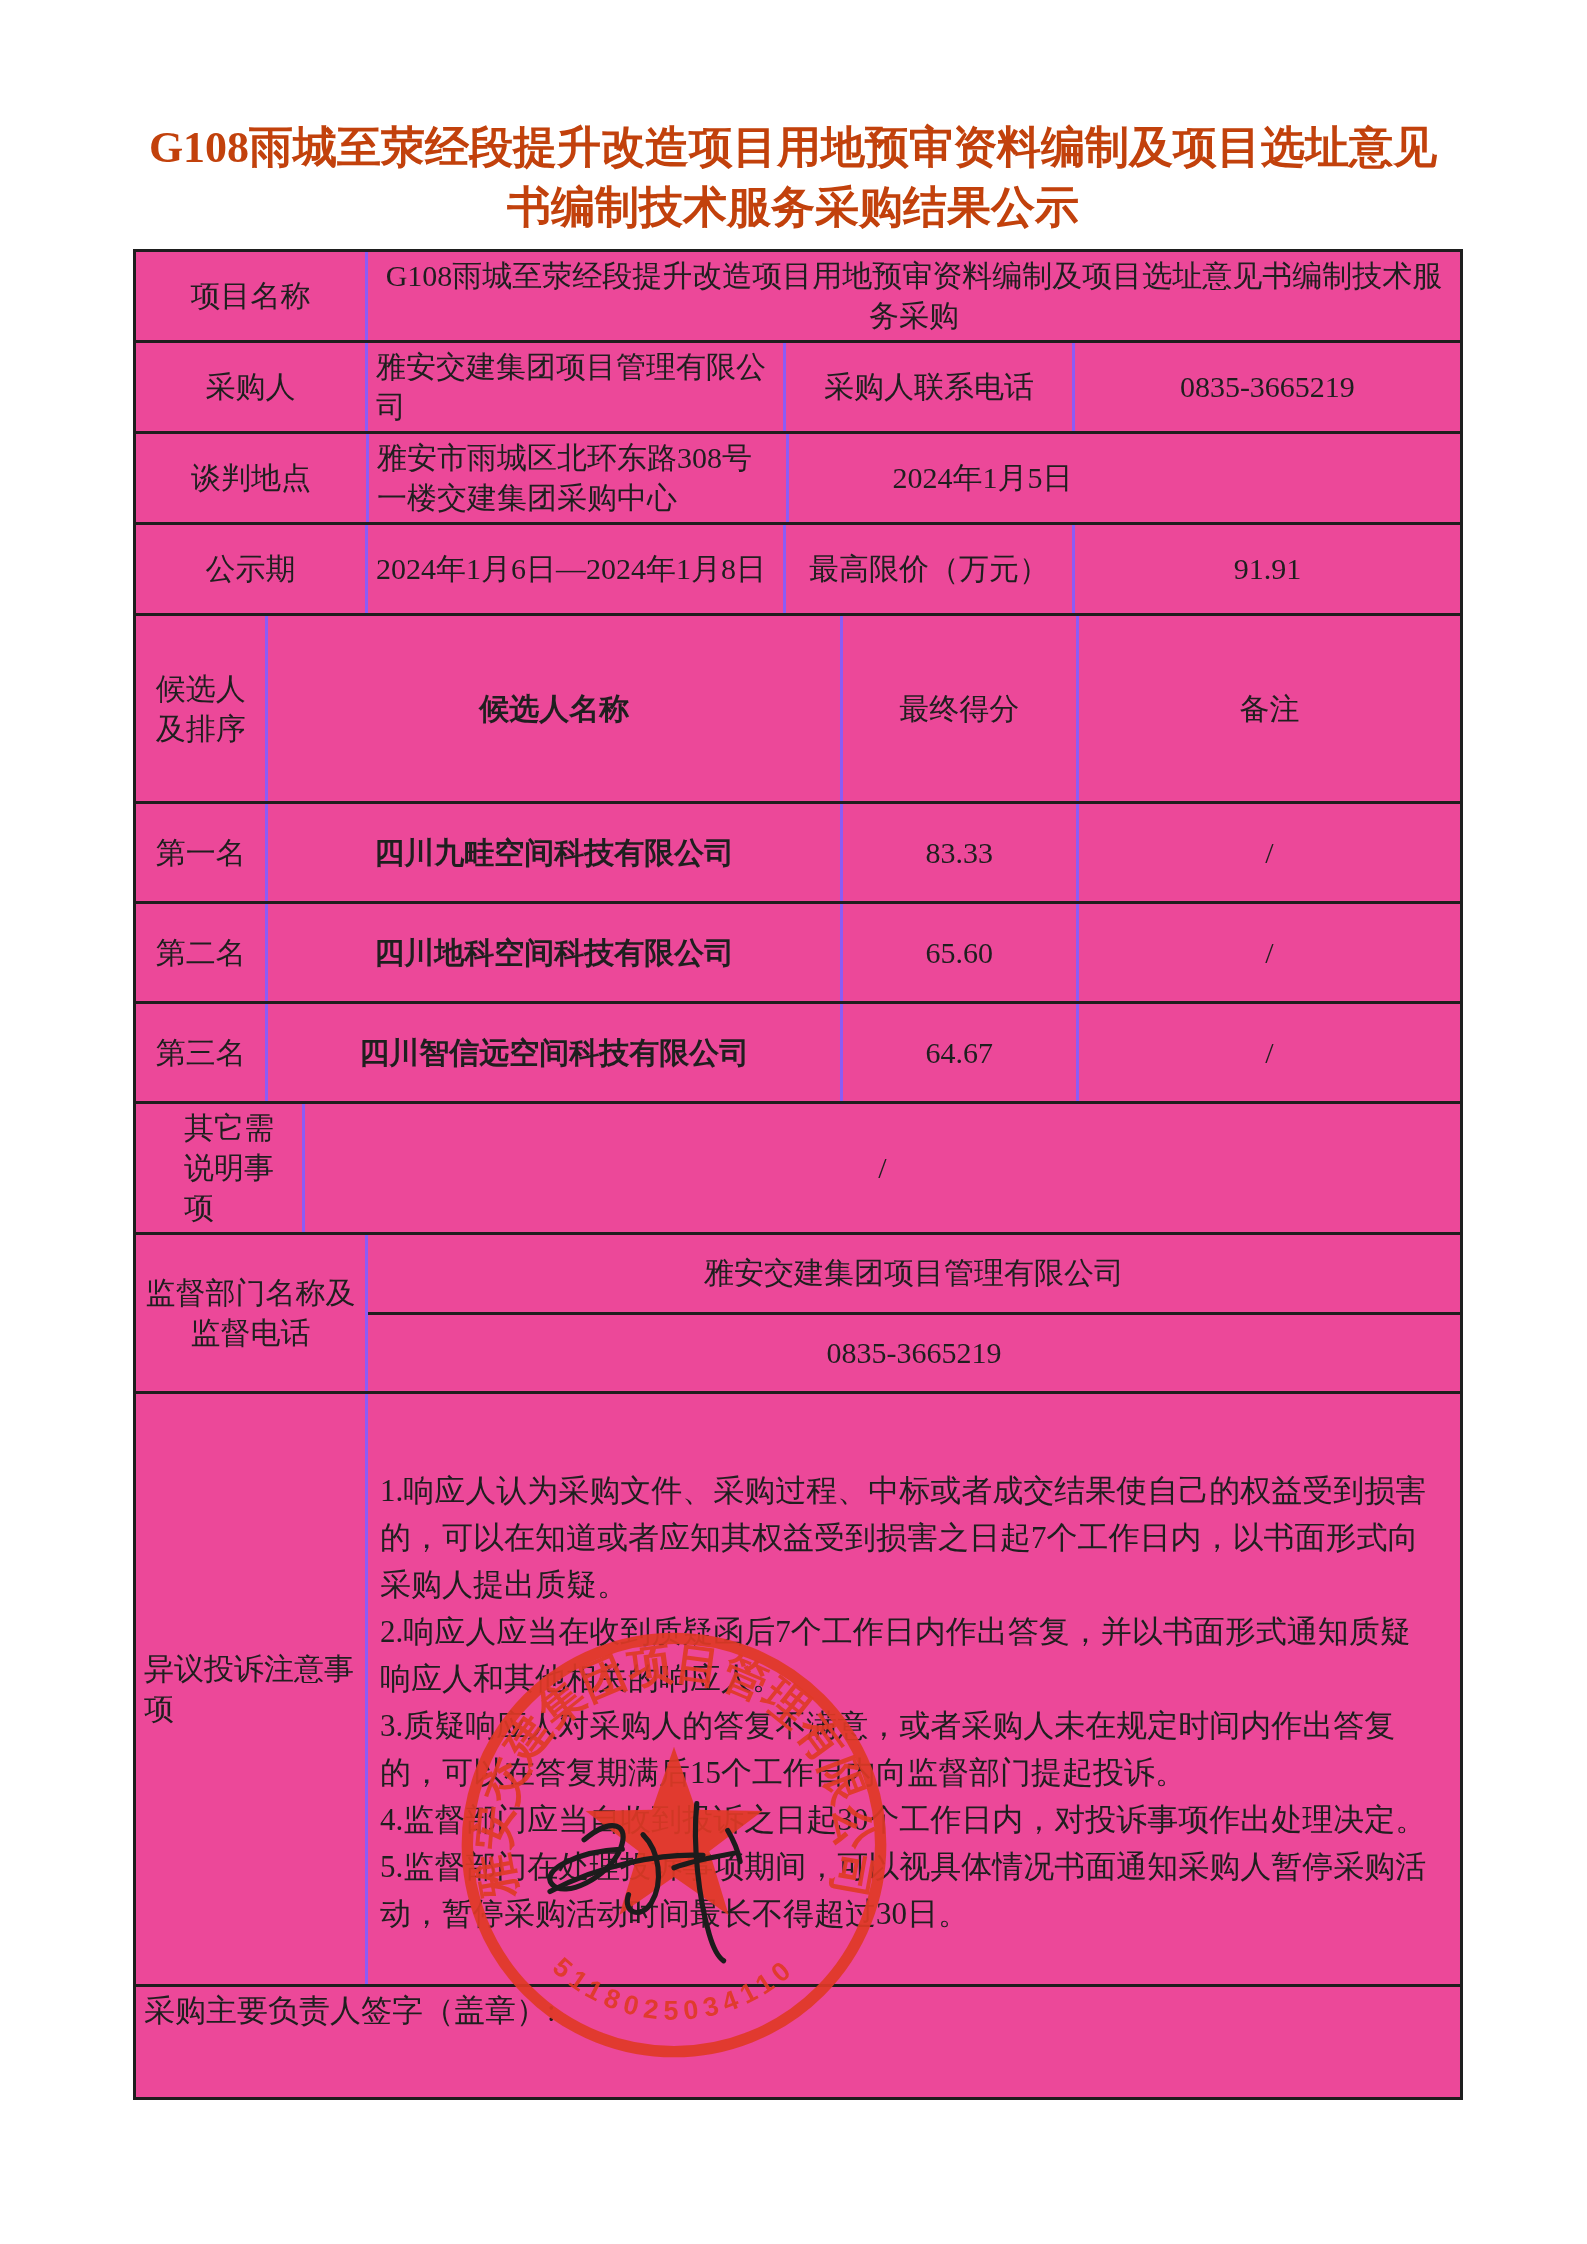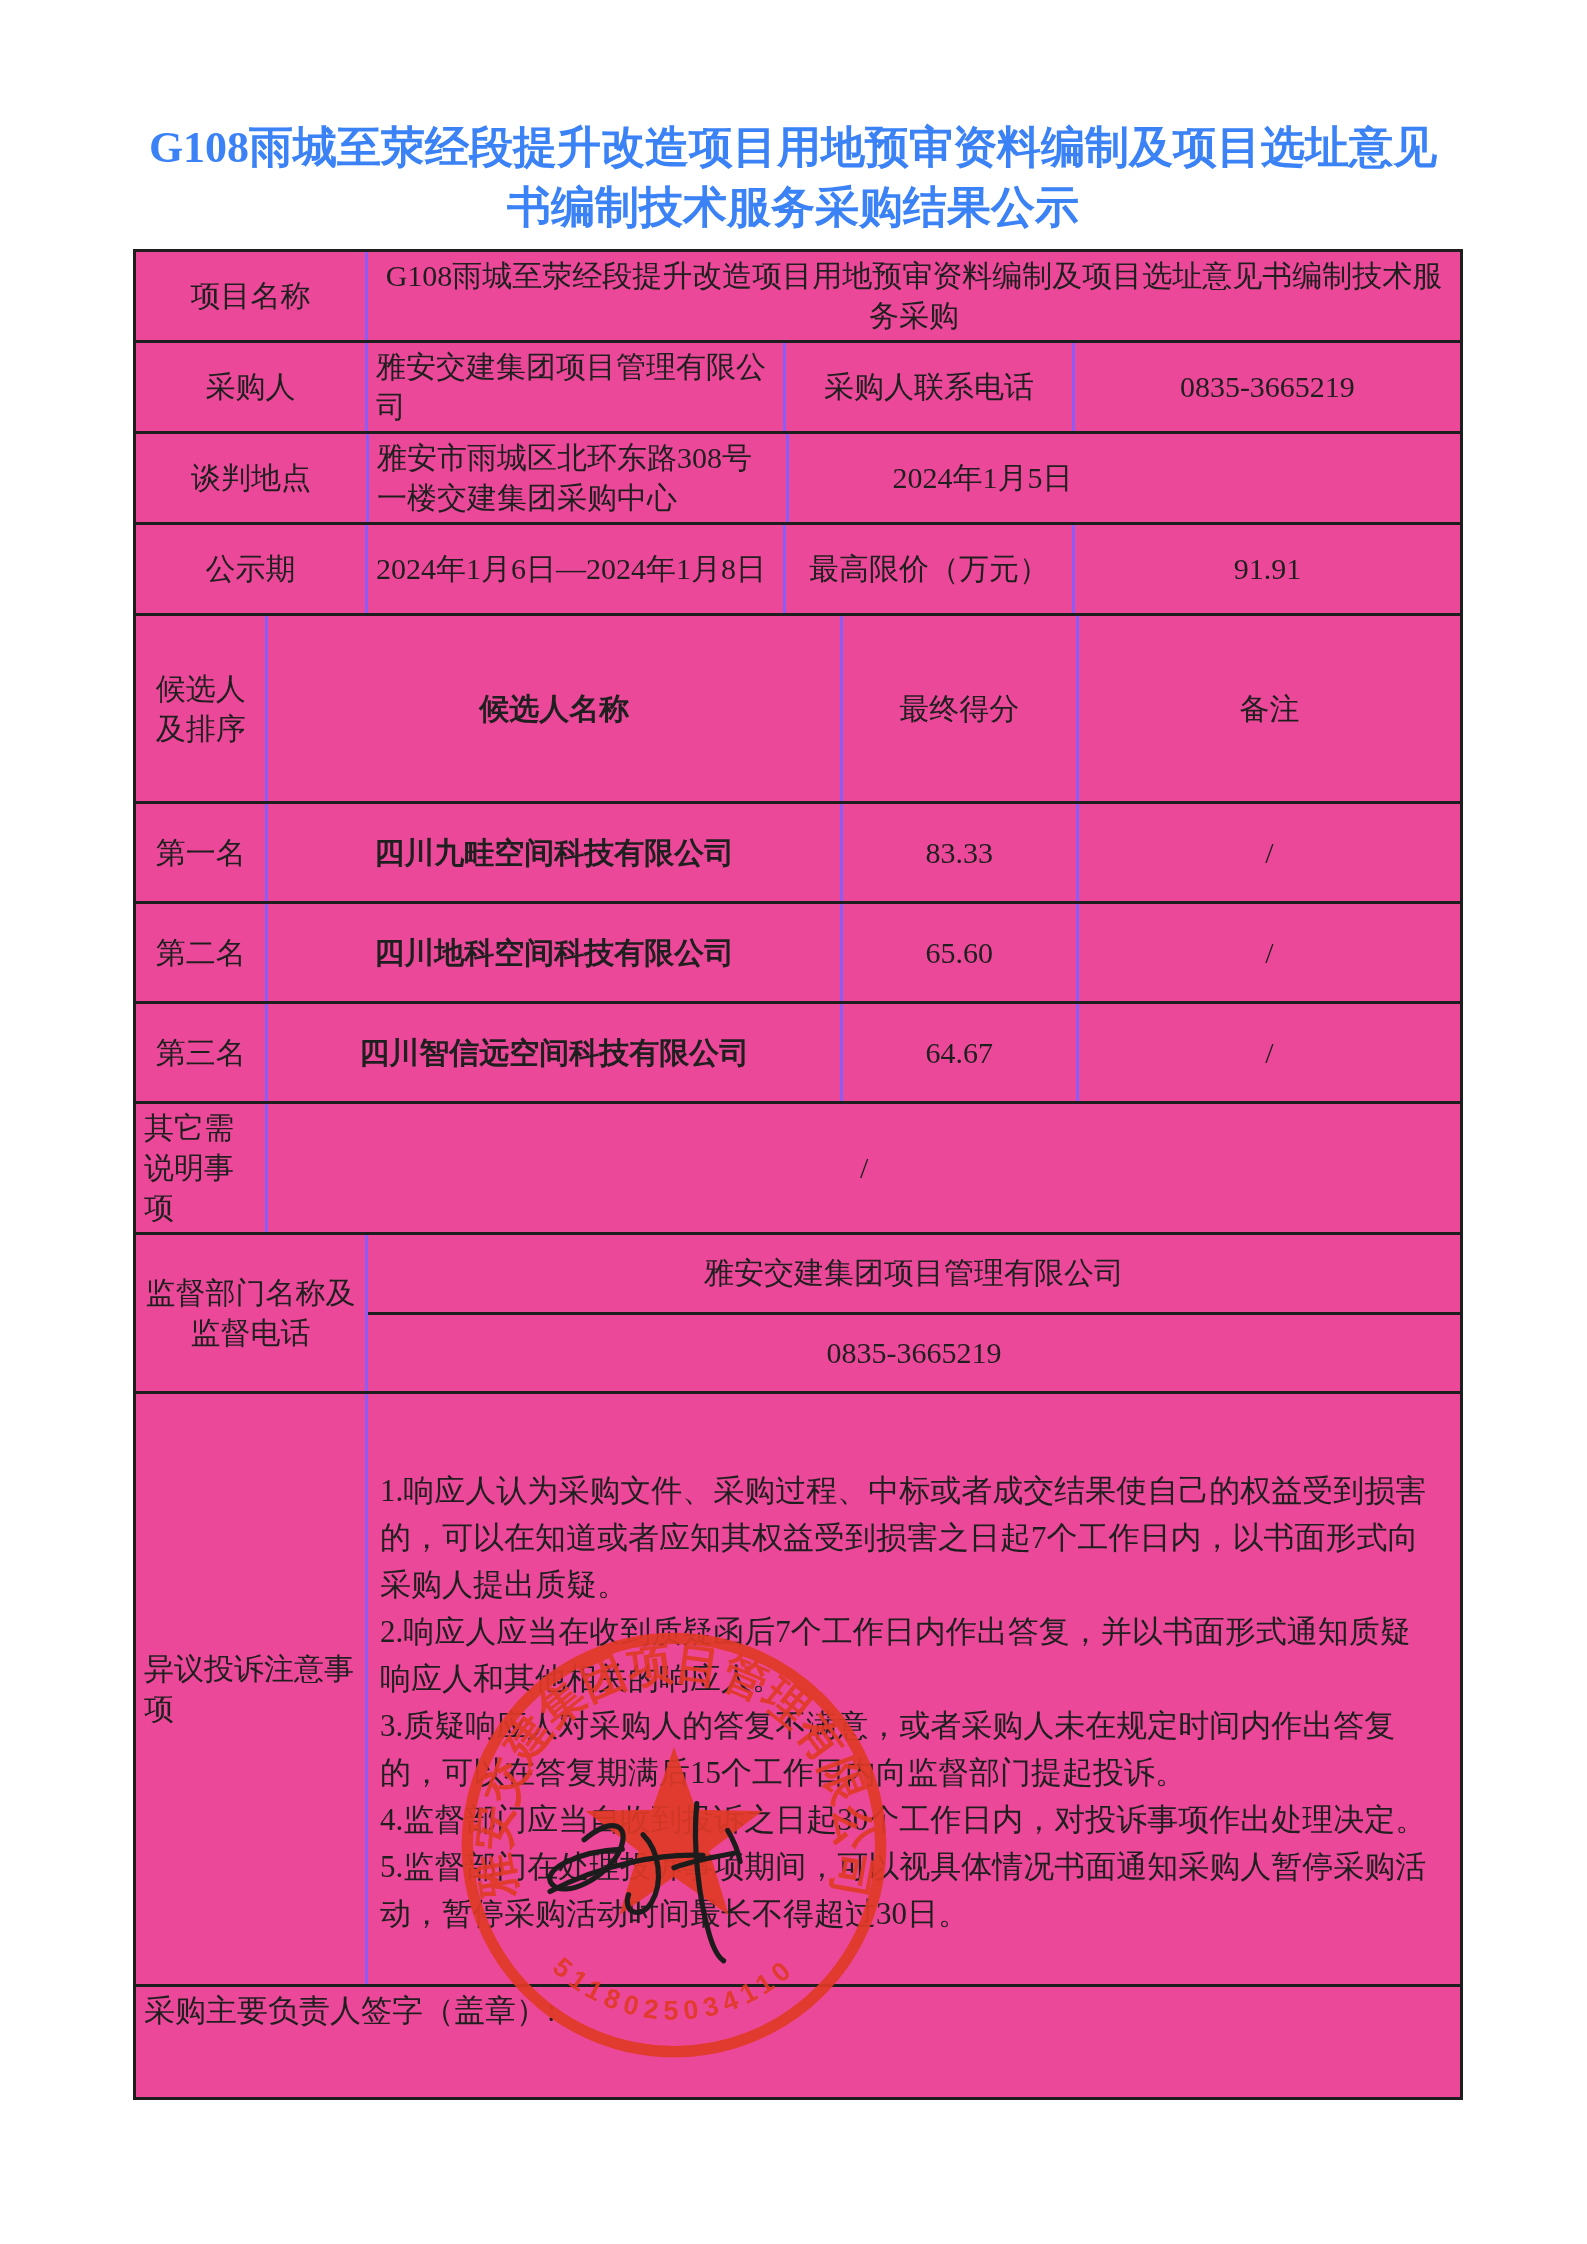--- a/index.html
+++ b/index.html
@@ -11,21 +11,21 @@
     font-family:"Liberation Serif", serif;
     color:#1f1f1f;
     overflow:hidden;
   }
   .doc-title{
     position:absolute;
     top:118px;left:143px;width:1300px;
     text-align:center;
     font-size:44px;font-weight:bold;
     line-height:60px;
-    color:#3b82f6;
+    color:#c2410c;
   }
   .tbl{
     position:absolute;
     left:133px;top:249px;width:1330px;
     border:3px solid #1e1e1e;
     box-sizing:border-box;
     background:#ec4899;
   }
   .row{display:flex;align-items:stretch;}
   .row + .row{border-top:3px solid #1e1e1e;}
@@ -35,21 +35,21 @@
     align-items:center;justify-content:center;
     text-align:center;
     font-size:30px;line-height:40px;
     padding:4px 8px;
   }
   .cell + .cell{border-left:3px solid #8b5cf6;}
   .left{align-items:flex-start;text-align:left;}
   .h-88{min-height:88px;}
   .h-185{min-height:185px;}
   .h-97{min-height:97px;}
-  .h-80{min-height:80px;}
+  .h-80{min-height:80px;padding-left:40px;}
   .h-156{min-height:156px;}
   .h-590{min-height:590px;}
   .h-110{min-height:110px;}
   
   .wA1{width:230px;} .wA2{width:420px;} .wA3{width:290px;} .wA4{width:390px;}
   
   .wB1{width:130px;} .wB2{width:577px;font-weight:bold;} .wB3{width:237px;} .wB4{width:386px;}
   
   .wSpan1100{width:1100px;}
   .wSpan1200{width:1200px;}

